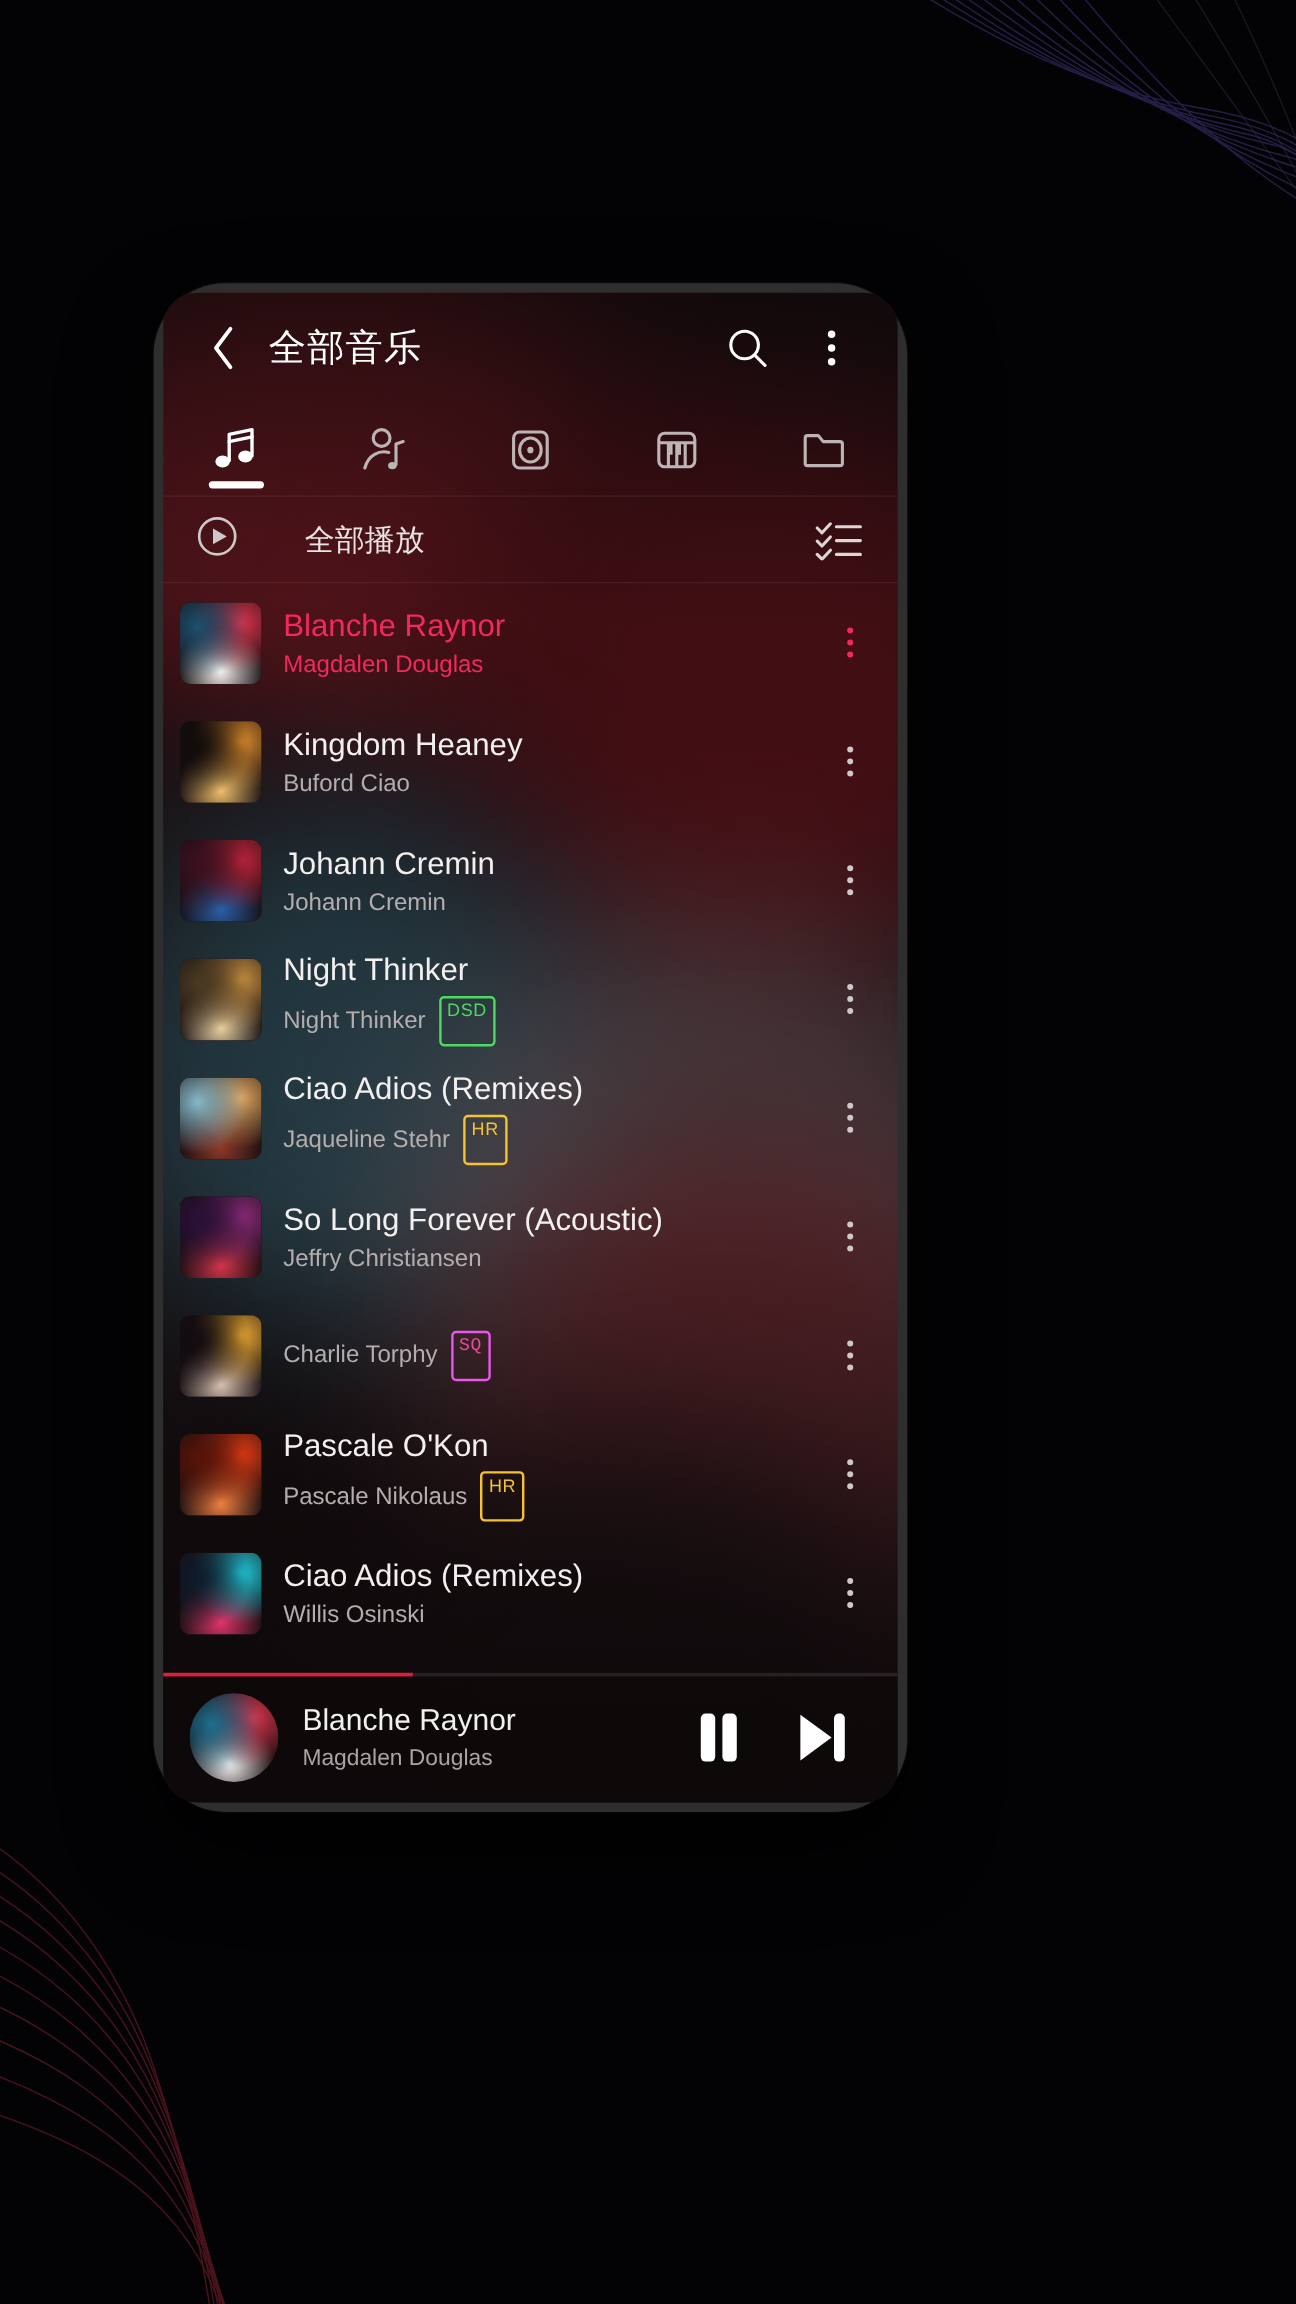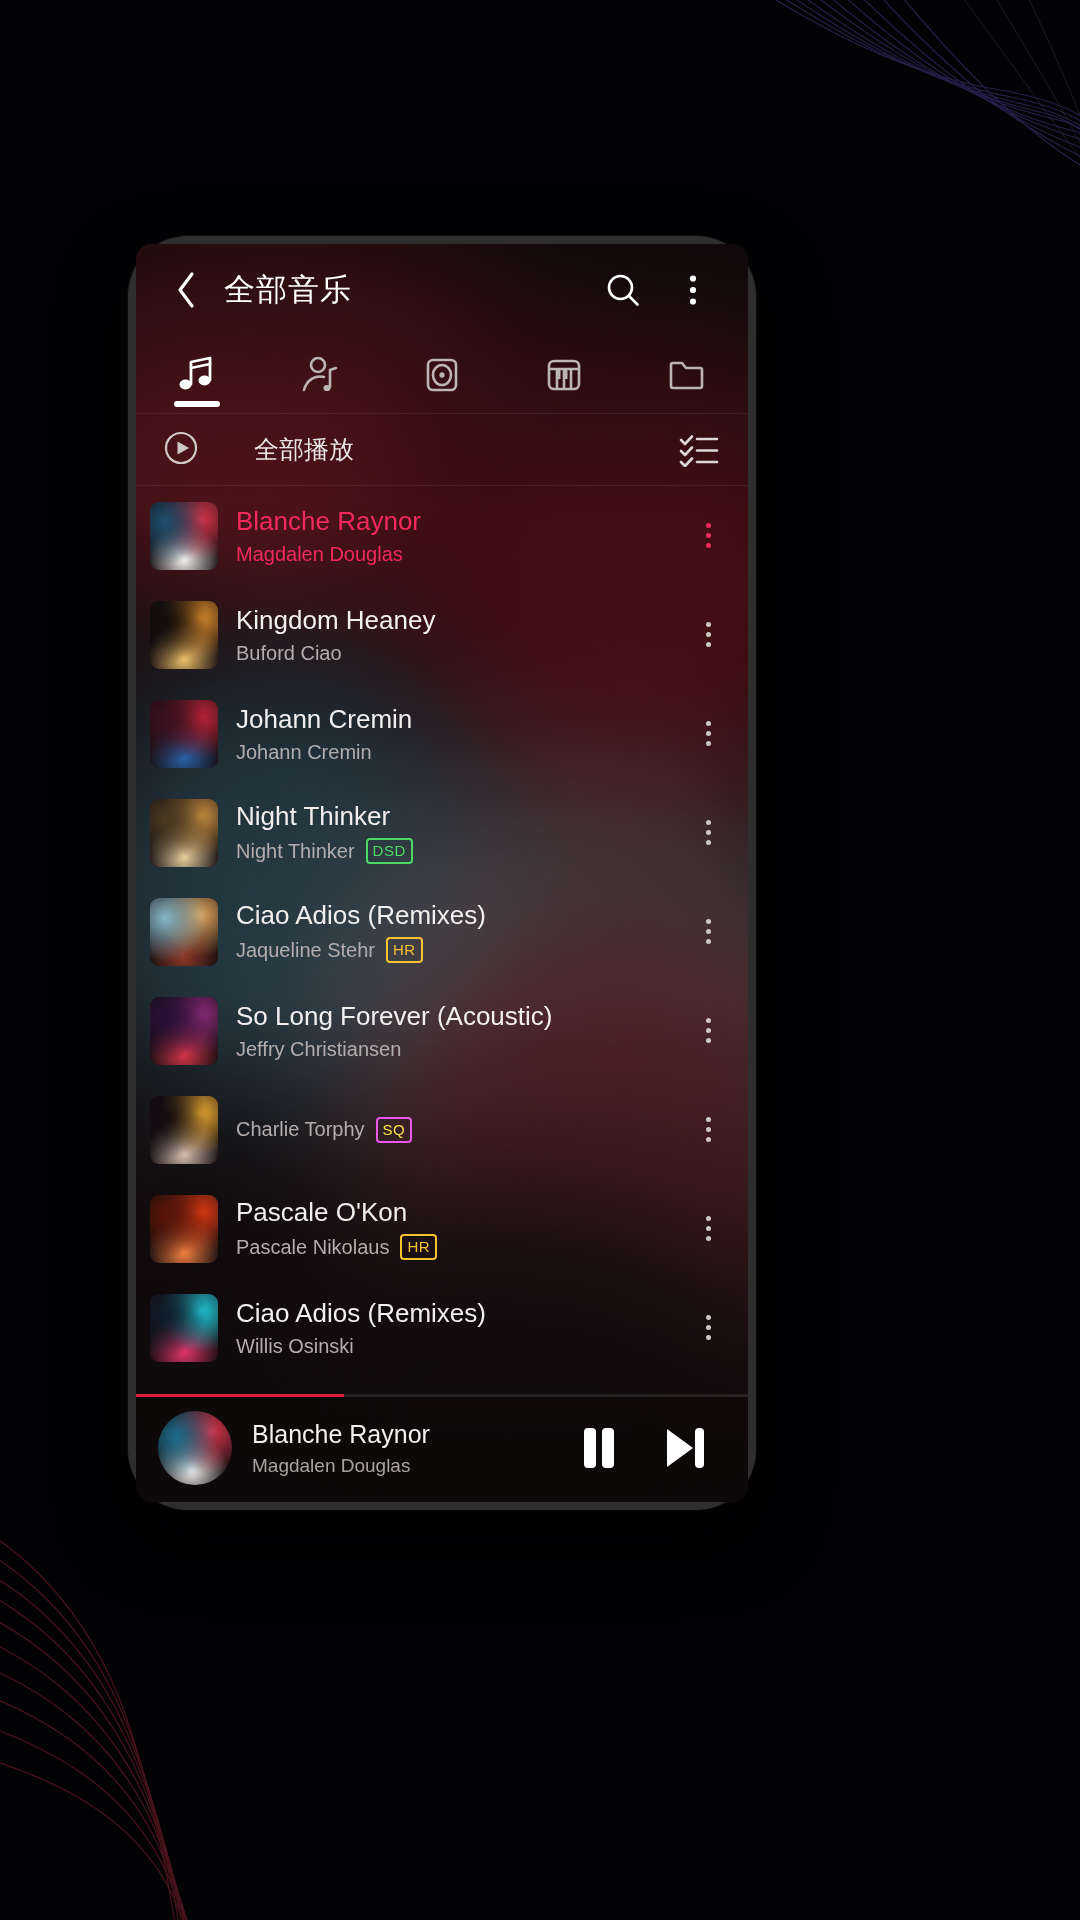--- a/index.html
+++ b/index.html
@@ -14,21 +14,21 @@
 
   
   #phone {
     position:absolute; left:128px; top:236px; width:628px; height:1274px;
     border-radius:60px; background:#2e2e2e;
     padding:8px;
     box-shadow:0 30px 70px rgba(0,0,0,.75), 0 0 0 1px rgba(255,255,255,.05);
   }
   #screen {
     position:relative; width:100%; height:100%;
-    border-radius:16px; overflow:hidden;
+    border-radius:28px; overflow:hidden;
     background:#150d0f;
   }
   
   #bgart { position:absolute; inset:0; filter:blur(0px); }
   #bgart .b { position:absolute; border-radius:50%; filter:blur(70px); }
   #scrim { position:absolute; inset:0;
     background:linear-gradient(180deg,rgba(12,8,9,.72) 0%,rgba(18,10,12,.38) 22%,rgba(20,12,14,.30) 60%,rgba(10,7,8,.80) 100%); }
 
   #ui { position:relative; height:100%; display:flex; flex-direction:column; }
 
@@ -54,21 +54,21 @@
 
   
   .list { flex:1; overflow:hidden; }
   .row { height:99px; display:flex; align-items:center; padding:0 18px 0 14px; gap:18px; cursor:pointer; }
   .art { width:68px; height:68px; flex:0 0 68px; border-radius:9px; overflow:hidden; position:relative; background:#241417; }
   .art .g { position:absolute; inset:0; }
   .meta { flex:1; min-width:0; display:flex; flex-direction:column; gap:6px; }
   .title { font-size:26px; color:#f2efef; white-space:nowrap; overflow:hidden; text-overflow:ellipsis; }
   .sub { font-size:20px; color:#b4adad; display:flex; align-items:center; gap:11px; white-space:nowrap; }
   .row.playing .title, .row.playing .sub { color:#f3295a; }
-  .badge { font-size:15px; line-height:1; padding:3px 5px 4px; border-radius:4px; border:2px solid; letter-spacing:.5px; font-weight:500; }
+  .badge { font-size:15px; line-height:1; padding:3px 5px 20px; border-radius:4px; border:2px solid; letter-spacing:.5px; font-weight:500; }
   .kebab { width:44px; flex:0 0 44px; height:70px; display:flex; flex-direction:column;
            align-items:center; justify-content:center; gap:5px; cursor:pointer; }
   .kebab i { width:5px; height:5px; border-radius:50%; background:#cfc8c8; display:block; }
 
   
   .mini { height:108px; flex:0 0 108px; display:flex; align-items:center; gap:20px;
           padding:0 30px 0 22px; position:relative; background:rgba(14,9,10,.55); }
   .mini .prog { position:absolute; top:0; left:0; height:3px; width:100%; background:rgba(255,255,255,.10); }
   .mini .prog b { display:block; height:100%; width:34%; background:#e01b3c; }
   .mini .mart { width:74px; height:74px; flex:0 0 74px; border-radius:50%; overflow:hidden; position:relative; background:#241417; }
@@ -314,21 +314,21 @@
               <i></i>
             </div>
           </div>
           <div class="row">
             <div class="art">
               <div class="g" style="background: radial-gradient(circle at 22% 30%, rgb(18, 11, 16) 0%, transparent 60%), radial-gradient(circle at 75% 25%, rgb(232, 168, 50) 0%, transparent 58%), radial-gradient(circle at 50% 85%, rgb(216, 192, 176) 0%, transparent 55%), rgb(22, 14, 17);"></div>
             </div>
             <div class="meta">
               <div class="sub">
                 <span>Charlie Torphy</span>
-                <span class="badge" style="color: #fde047; border-color: rgb(233, 87, 234);">SQ</span>
+                <span class="badge" style="color: #ec4899; border-color: rgb(233, 87, 234); font-family: Liberation Mono, monospace;">SQ</span>
               </div>
             </div>
             <div class="kebab">
               <i></i>
               <i></i>
               <i></i>
             </div>
           </div>
           <div class="row">
             <div class="art">

